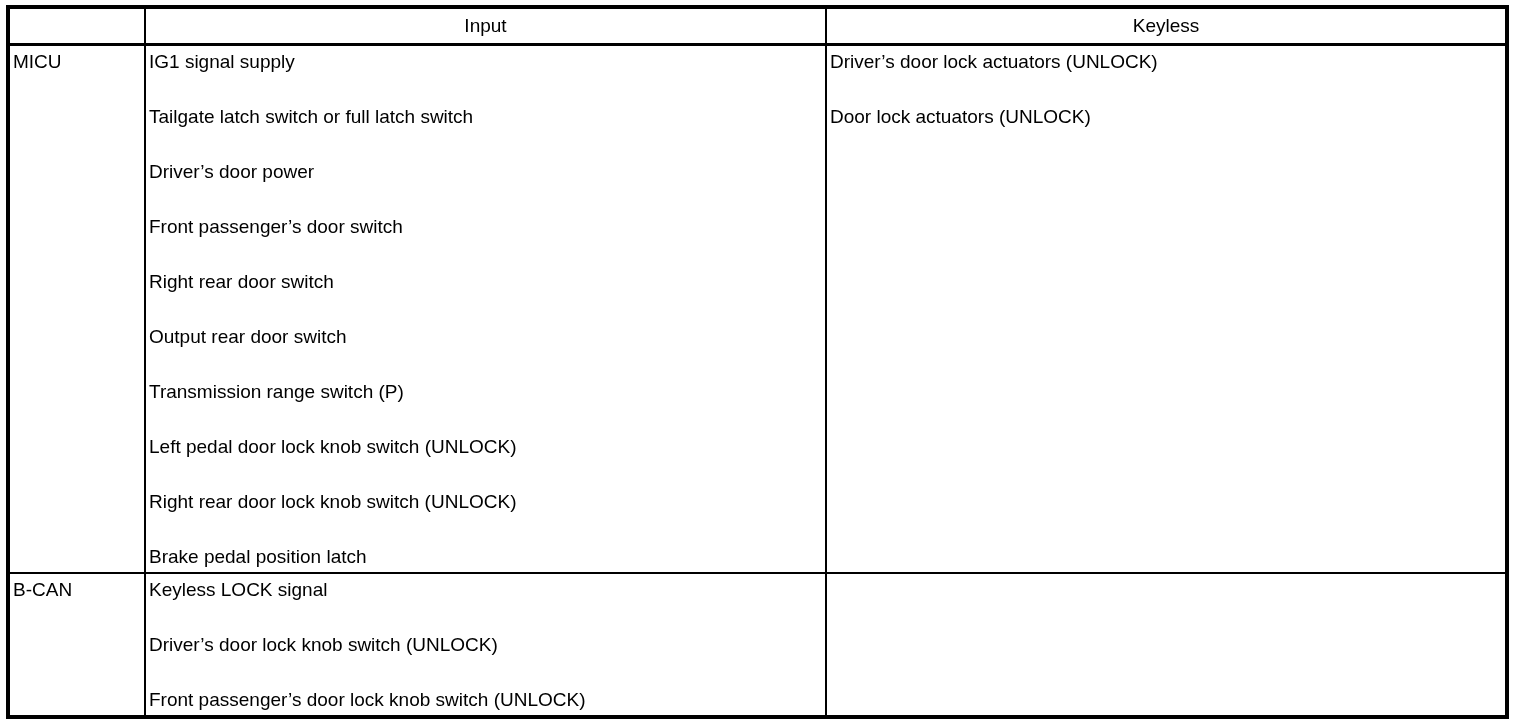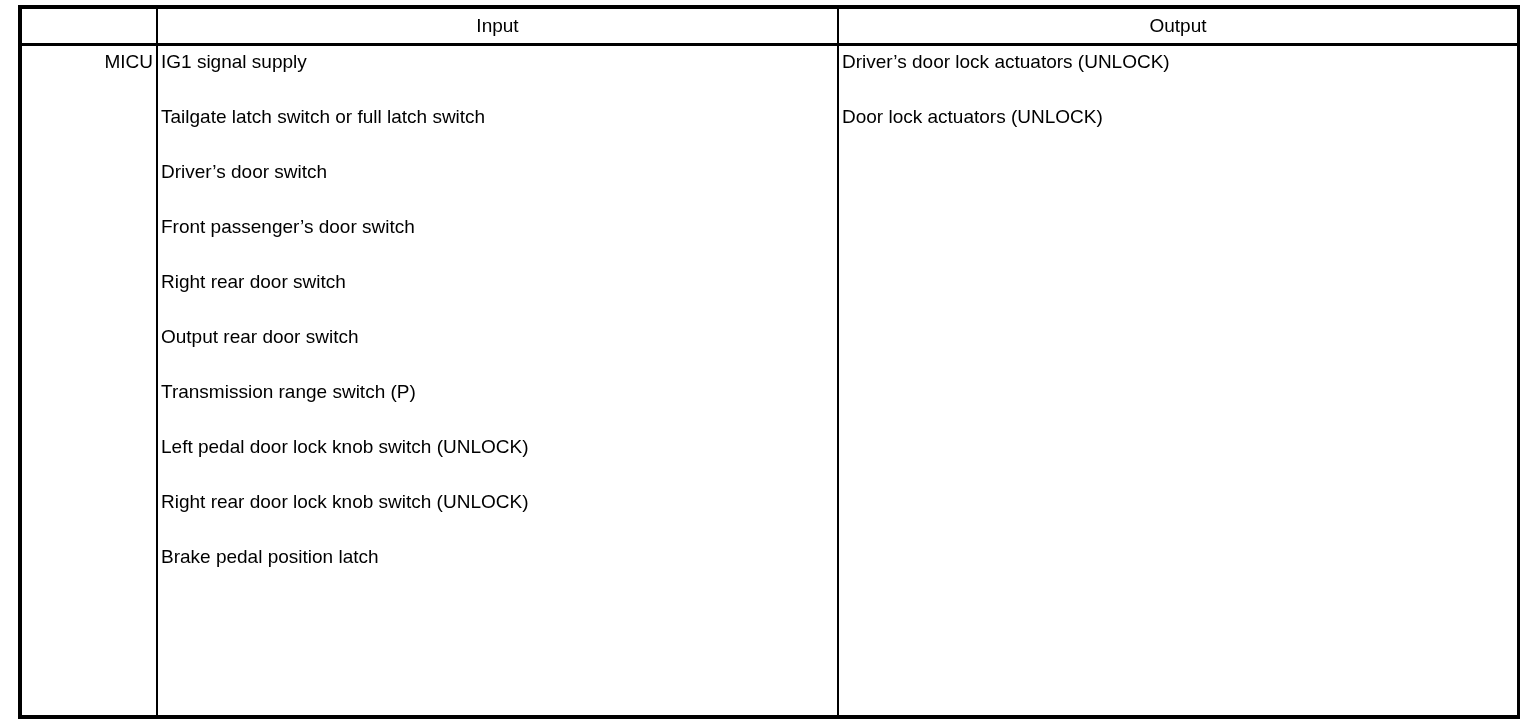--- a/index.html
+++ b/index.html
@@ -10,21 +10,21 @@
   .page {
     position: relative;
     width: 1520px;
     height: 728px;
     background: #ffffff;
     font-family: "Liberation Sans", sans-serif;
     color: #000000;
   }
   table.io-table {
     position: absolute;
-    left: 18px;
+    left: 6px;
     top: 5px;
     width: 1503px;
     height: 714px;
     border-collapse: collapse;
     table-layout: fixed;
     border: 4px solid #000000;
   }
   col.unit-col   { width: 137px; }
   col.input-col  { width: 681px; }
   col.output-col { width: 681px; }
@@ -42,21 +42,21 @@
   thead th {
     border-bottom: 3px solid #000000;
     text-align: center;
     vertical-align: middle;
     padding: 1px 3px;
   }
   tbody tr.row-micu { height: 528px; }
   tbody tr.row-bcan { height: auto; }
 
   .unit-label {
-    text-align: right;
+    text-align: left;
   }
   .item {
     margin: 0 0 28px 0;
     white-space: nowrap;
   }
   .item:last-child { margin-bottom: 0; }
 </style>
 </head>
 <body>
 
@@ -64,38 +64,47 @@
   <table class="io-table">
     <colgroup>
       <col class="unit-col">
       <col class="input-col">
       <col class="output-col">
     </colgroup>
     <thead>
       <tr>
         <th></th>
         <th>Input</th>
-        <th>Output</th>
+        <th>Keyless</th>
       </tr>
     </thead>
     <tbody>
       <tr class="row-micu">
         <td class="unit-label">MICU</td>
         <td>
           <div class="item">IG1 signal supply</div>
           <div class="item">Tailgate latch switch or full latch switch</div>
-          <div class="item">Driver’s door switch</div>
+          <div class="item">Driver’s door power</div>
           <div class="item">Front passenger’s door switch</div>
           <div class="item">Right rear door switch</div>
           <div class="item">Output rear door switch</div>
           <div class="item">Transmission range switch (P)</div>
           <div class="item">Left pedal door lock knob switch (UNLOCK)</div>
           <div class="item">Right rear door lock knob switch (UNLOCK)</div>
           <div class="item">Brake pedal position latch</div>
         </td>
         <td>
           <div class="item">Driver’s door lock actuators (UNLOCK)</div>
           <div class="item">Door lock actuators (UNLOCK)</div>
         </td>
       </tr>
+      <tr class="row-bcan">
+        <td class="unit-label">B-CAN</td>
+        <td>
+          <div class="item">Keyless LOCK signal</div>
+          <div class="item">Driver’s door lock knob switch (UNLOCK)</div>
+          <div class="item">Front passenger’s door lock knob switch (UNLOCK)</div>
+        </td>
+        <td></td>
+      </tr>
     </tbody>
   </table>
 </div>
 
 </body></html>

